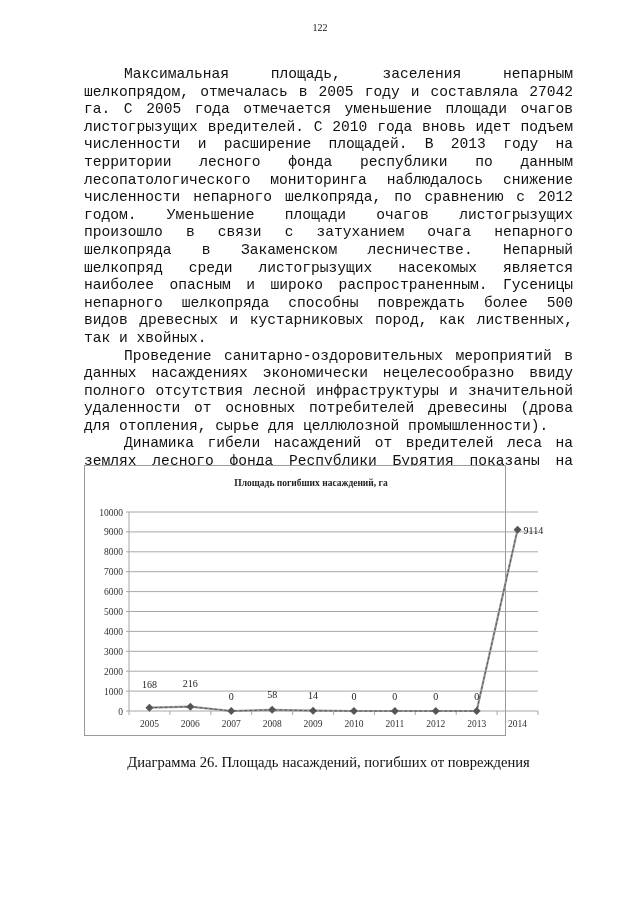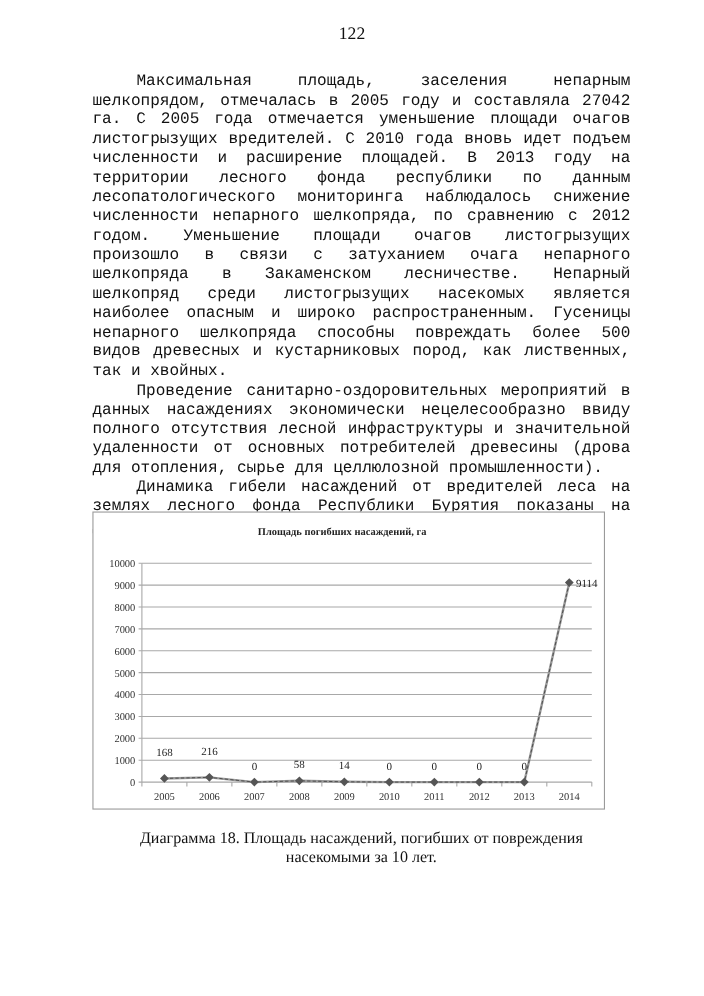--- a/index.html
+++ b/index.html
@@ -1,21 +1,21 @@
 <!DOCTYPE html>
 <html><head>
 <meta charset="utf-8">
 <style>
   html, body { margin: 0; padding: 0; background: #ffffff; }
   body { width: 640px; height: 905px; position: relative; overflow: hidden;
          font-family: "Liberation Serif", "DejaVu Serif", serif; color: #111; }
-  .page-number { position: absolute; top: 22px; left: 0; width: 640px; text-align: center; font-size: 16px; }
+  .page-number { position: absolute; top: 22px; left: 0; width: 640px; text-align: center; font-size: 10px; }
   .body-text { position: absolute; top: 66px; left: 84px; width: 489px; font-family: Liberation Mono, monospace; }
   .para { font-size: 14.6px; line-height: 17.6px; margin: 0; text-align: justify; text-indent: 40px; }
-  .chart-box { position: absolute; left: 84px; top: 465px; width: 466px; height: 271px;
+  .chart-box { position: absolute; left: 84px; top: 465px; width: 422px; height: 271px;
                border: 1px solid #9a9a9a; box-sizing: border-box; background: #fff; }
   .chart-svg { position: absolute; left: 0; top: 0; }
   .caption { position: absolute; top: 754px; left: 84px; width: 489px; text-align: center;
              font-size: 14.6px; line-height: 17.6px; }
 </style>
 </head>
 <body>
 
 <div class="page-number">122</div>
 
@@ -112,15 +112,14 @@
         <text x="268.95" y="234" text-anchor="middle" font-size="10" font-family="Liberation Serif, DejaVu Serif, serif" fill="#222">0</text>
         <text x="309.84999999999997" y="234" text-anchor="middle" font-size="10" font-family="Liberation Serif, DejaVu Serif, serif" fill="#222">0</text>
         <text x="350.75" y="234" text-anchor="middle" font-size="10" font-family="Liberation Serif, DejaVu Serif, serif" fill="#222">0</text>
         <text x="391.65" y="234" text-anchor="middle" font-size="10" font-family="Liberation Serif, DejaVu Serif, serif" fill="#222">0</text>
         <text x="438.55" y="67.63140000000001" text-anchor="start" font-size="10" font-family="Liberation Serif, DejaVu Serif, serif" fill="#222">9114</text>
       </g>
   </svg>
 </div>
 
 <div class="caption">
-  <div>Диаграмма 18. Площадь насаждений, погибших от повреждения</div>
-  <div>насекомыми за 10 лет.</div>
+  <div>Диаграмма 26. Площадь насаждений, погибших от повреждения</div>
 </div>
 
 </body></html>

